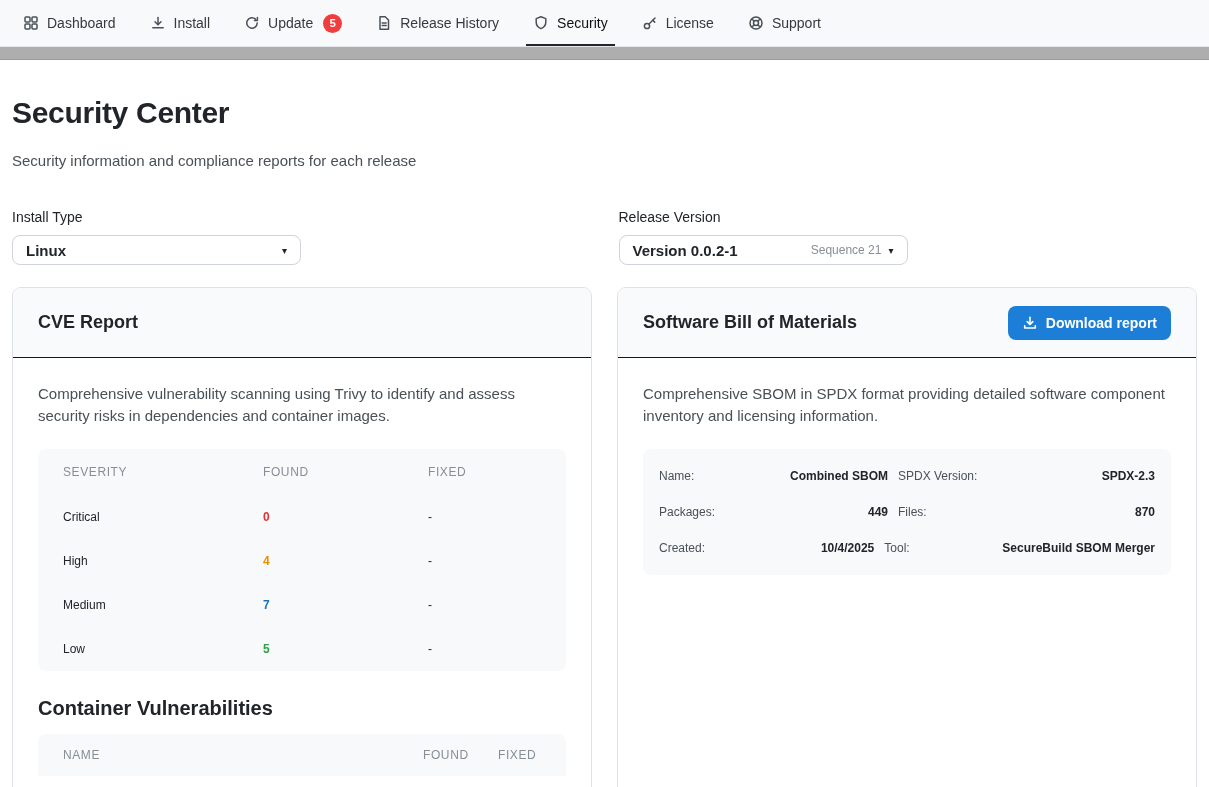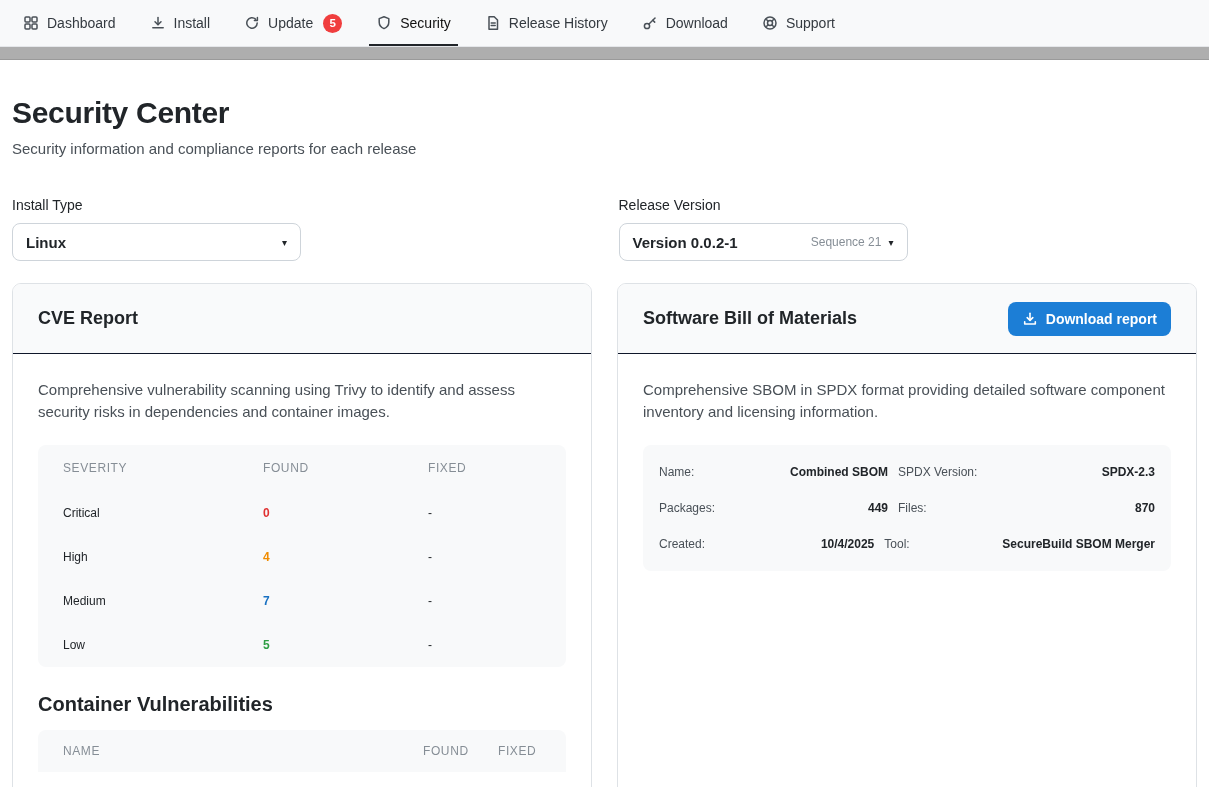--- a/index.html
+++ b/index.html
@@ -28,27 +28,27 @@
   .badge {
     color:#fff; font-size:11.5px; font-weight:700;
     min-width:19px; height:19px; border-radius:10px;
     display:inline-flex; align-items:center; justify-content:center;
     padding:0 5px; margin-left:2px;
   }
   .gray-band { height:13px; background:#aeaeae; border-bottom:1px solid #9a9a9a; }
 
   
   main { padding:0 12px; }
-  h1.page-title { font-size:30px; font-weight:700; margin:36px 0 10px; letter-spacing:-0.3px; }
+  h1.page-title { font-size:30px; font-weight:700; margin:36px 0 22px; letter-spacing:-0.3px; }
   .subtitle { font-size:15px; color:#495057; margin:0 0 40px; }
 
   .filters { display:grid; grid-template-columns:1fr 1fr; gap:28px; margin-bottom:22px; }
   .filter-label { display:block; font-size:14px; color:#212529; margin-bottom:10px; }
   .select {
-    width:289px; height:38px; border:1px solid #ced4da; border-radius:8px;
+    width:289px; height:30px; border:1px solid #ced4da; border-radius:8px;
     background:#fff; display:flex; align-items:center; padding:0 13px;
     font-size:15px; cursor:pointer;
   }
   .select .sel-value { font-weight:700; flex:1; }
   .select .seq { font-size:12px; color:#868e96; margin-right:7px; font-weight:400;margin-left:24px; }
   .caret { font-family:"DejaVu Sans",sans-serif; font-size:10px; color:#212529; }
 
   
   .cards { display:grid; grid-template-columns:1fr 1fr; gap:25px; align-items:stretch; }
   .card {
@@ -122,40 +122,40 @@
     <span>Install</span>
   </div>
   <div class="nav-item">
     <svg viewBox="0 0 16 16" fill="none" stroke="currentColor" stroke-width="1.5" stroke-linecap="round" stroke-linejoin="round">
         <path d="M13.2 8a5.2 5.2 0 1 1-1.6-3.8"></path>
         <path d="M13.4 2.6v3h-3"></path>
       </svg>
     <span>Update</span>
     <span class="badge" style="background-color: rgb(240, 62, 62);">5</span>
   </div>
+  <div class="nav-item">
+    <svg viewBox="0 0 16 16" fill="none" stroke="currentColor" stroke-width="1.5" stroke-linecap="round" stroke-linejoin="round">
+        <path d="M4 1.8h5.2l3.3 3.2v9.2H4z"></path>
+        <path d="M6.2 8h4M6.2 10.5h4"></path>
+      </svg>
+    <span>Release History</span>
+  </div>
   <div class="nav-item active">
     <svg viewBox="0 0 16 16" fill="none" stroke="currentColor" stroke-width="1.5" stroke-linejoin="round">
         <path d="M8 1.8l4.8 1.8v3.6c0 3.1-2 5.2-4.8 6.4-2.8-1.2-4.8-3.3-4.8-6.4V3.6z"></path>
       </svg>
     <span>Security</span>
-  </div>
-  <div class="nav-item">
-    <svg viewBox="0 0 16 16" fill="none" stroke="currentColor" stroke-width="1.5" stroke-linecap="round" stroke-linejoin="round">
-        <path d="M4 1.8h5.2l3.3 3.2v9.2H4z"></path>
-        <path d="M6.2 8h4M6.2 10.5h4"></path>
-      </svg>
-    <span>Release History</span>
   </div>
   <div class="nav-item">
     <svg viewBox="0 0 16 16" fill="none" stroke="currentColor" stroke-width="1.5" stroke-linecap="round">
         <circle cx="5" cy="11" r="2.6"></circle>
         <path d="M7 9l6-6"></path>
         <path d="M10.8 5.2l1.9 1.9"></path>
       </svg>
-    <span>Download</span>
+    <span>License</span>
   </div>
   <div class="nav-item">
     <svg viewBox="0 0 16 16" fill="none" stroke="currentColor" stroke-width="1.5">
         <circle cx="8" cy="8" r="6"></circle>
         <circle cx="8" cy="8" r="2.5"></circle>
         <path d="M4.2 4.2l2 2M11.8 4.2l-2 2M11.8 11.8l-2-2M4.2 11.8l2-2"></path>
       </svg>
     <span>Support</span>
   </div>
 </nav>

